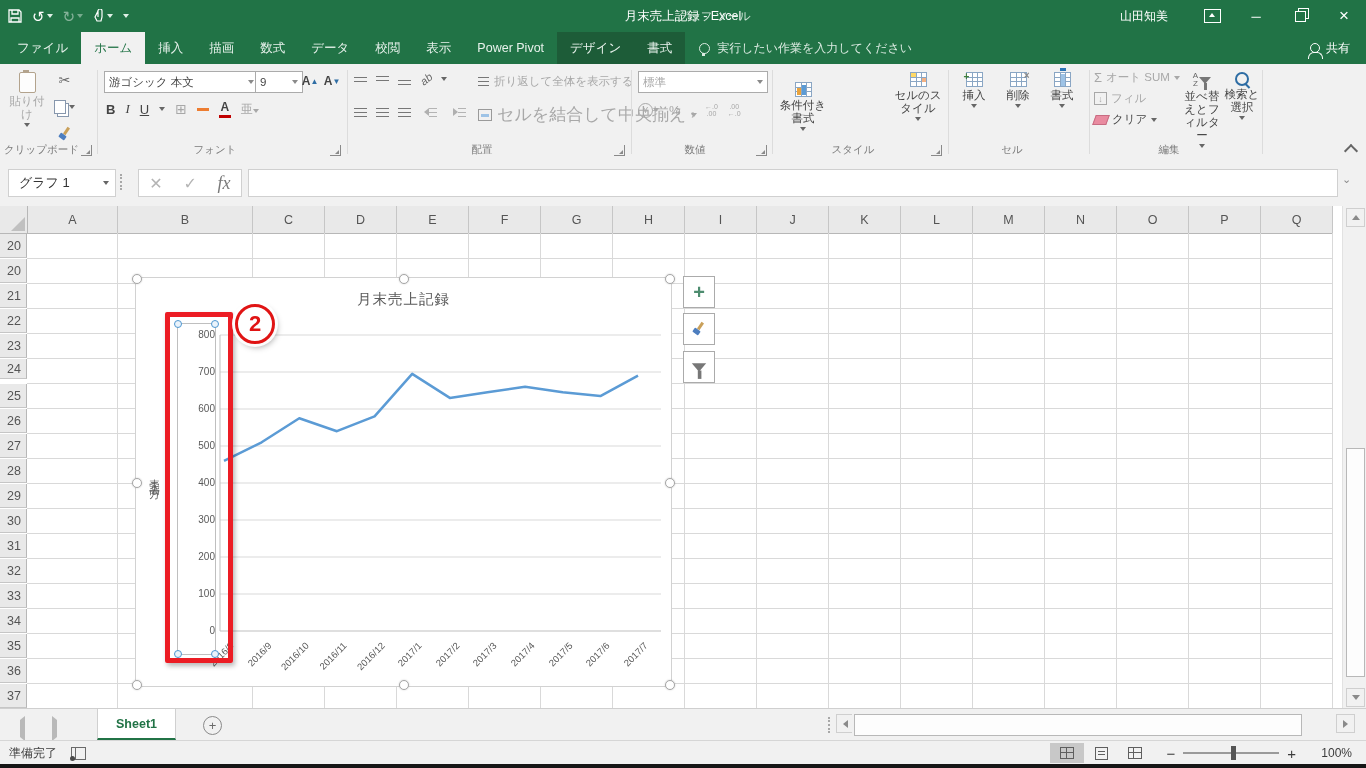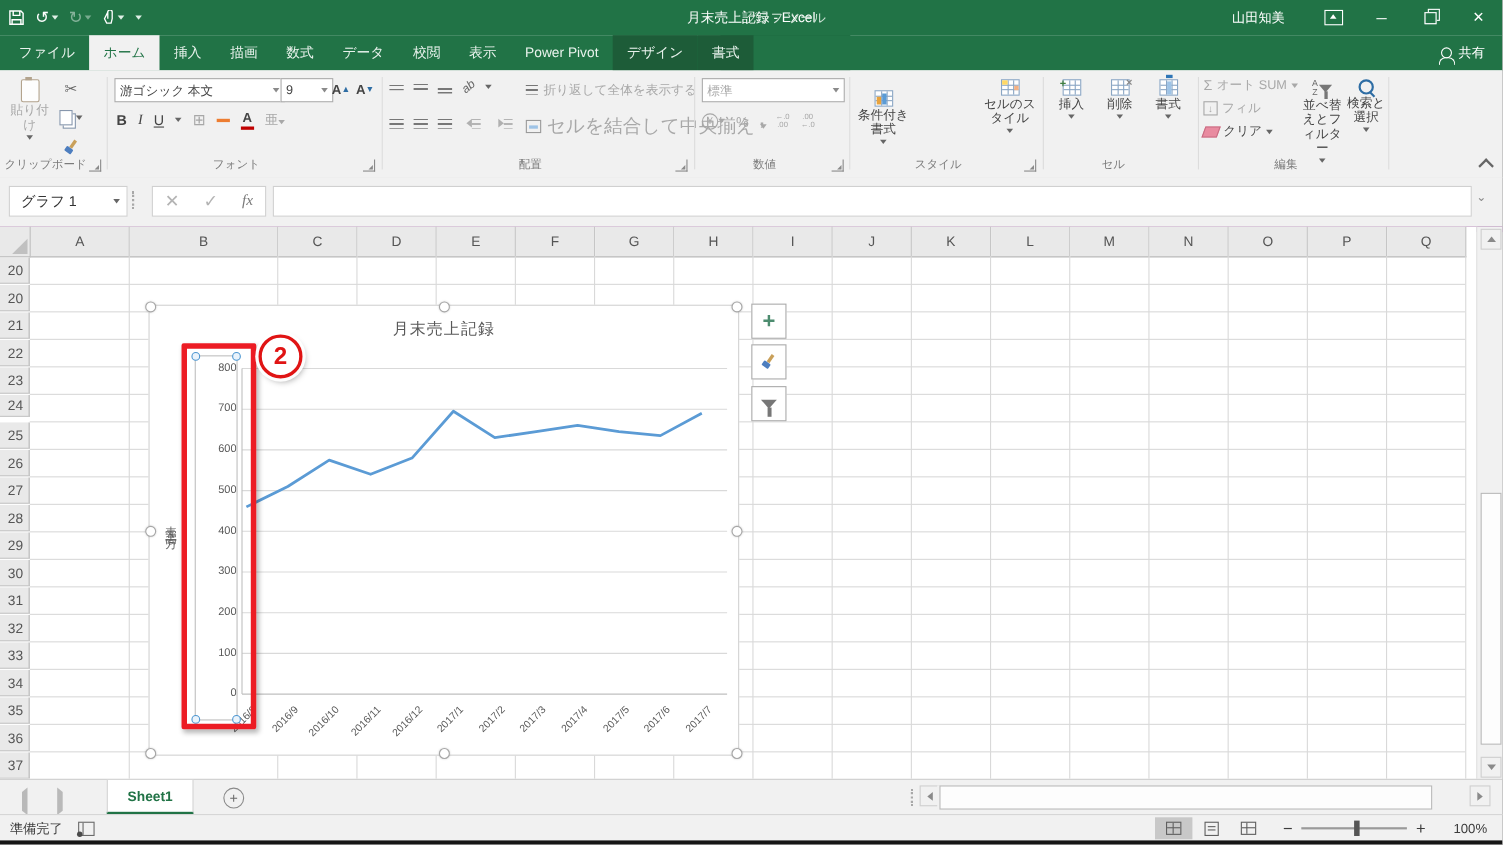--- a/index.html
+++ b/index.html
@@ -179,20 +179,24 @@
     <span class="rtab active">ホーム</span>
     <span class="rtab">挿入</span>
     <span class="rtab">描画</span>
     <span class="rtab">数式</span>
     <span class="rtab">データ</span>
     <span class="rtab">校閲</span>
     <span class="rtab">表示</span>
     <span class="rtab">Power Pivot</span>
     <span class="rtab ctx">デザイン</span>
     <span class="rtab ctx">書式</span>
+    <span id="tellme">
+      <span class="bulb"></span>
+      <span>実行したい作業を入力してください</span>
+    </span>
     <span id="share">
       <span class="person"></span>
       <span>共有</span>
     </span>
   </div>
 
   <div id="ribbon" class="abs">
 
     <div class="rgroup" style="left:2px;width:93px;">
       <div class="bigbtn dis" style="position:absolute;left:2px;top:2px;width:46px;">
@@ -389,21 +393,21 @@
 
   <div id="fbar" class="abs">
     <div id="namebox" class="abs">
       <span>グラフ 1</span>
       <span class="caret"></span>
     </div>
     <span class="dots3 abs" style="left:120px;top:13px;"></span>
     <div id="fbtns" class="abs">
       <span>✕</span>
       <span>✓</span>
-      <span style="font-family:'Liberation Serif',serif;font-style:italic;font-size:14px;color:#7a7a7a;">fx</span>
+      <span style="font-family:'Liberation Serif',serif;font-style:italic;font-size:18px;color:#7a7a7a;">fx</span>
     </div>
     <div id="fxinput" class="abs"></div>
     <span id="fxchev" class="abs">⌄</span>
   </div>
 
   <div id="sheet" class="abs">
       <div id="corner"></div>
       <div class="colhead" style="left: 28px; width: 89px;">A</div>
       <div class="colhead" style="left: 118px; width: 134px;">B</div>
       <div class="colhead" style="left: 253px; width: 71px;">C</div>

